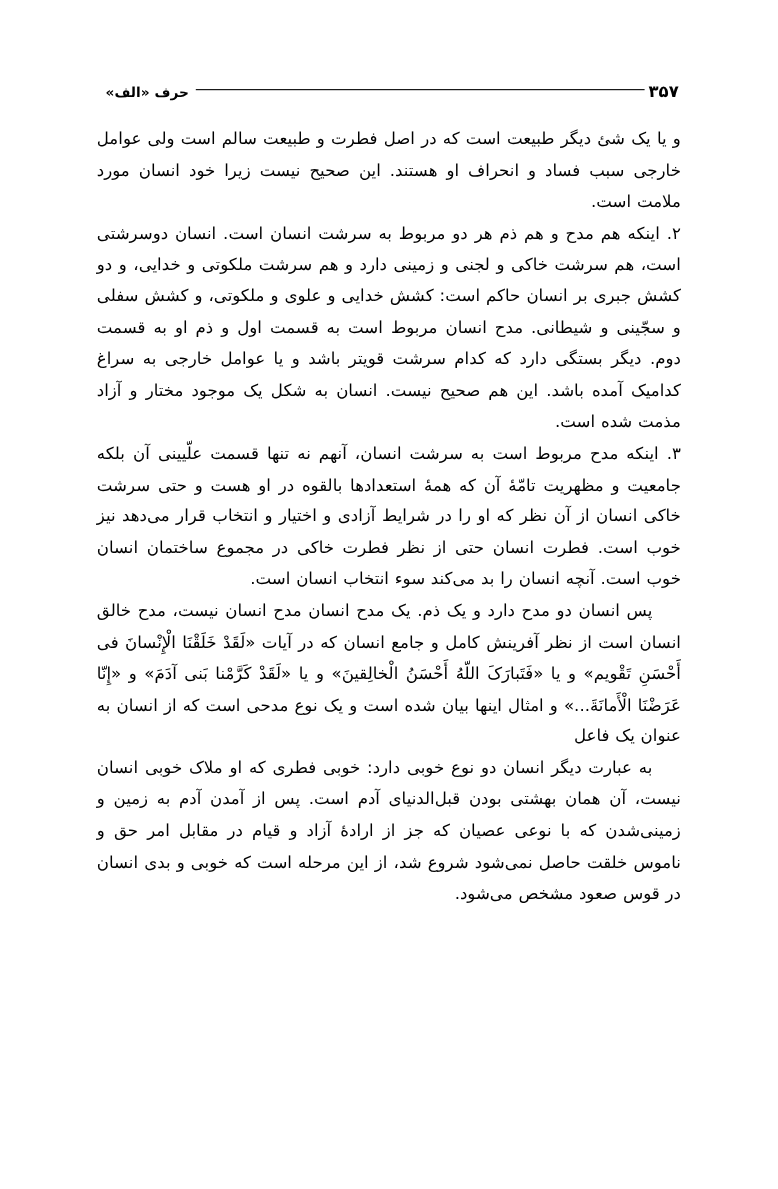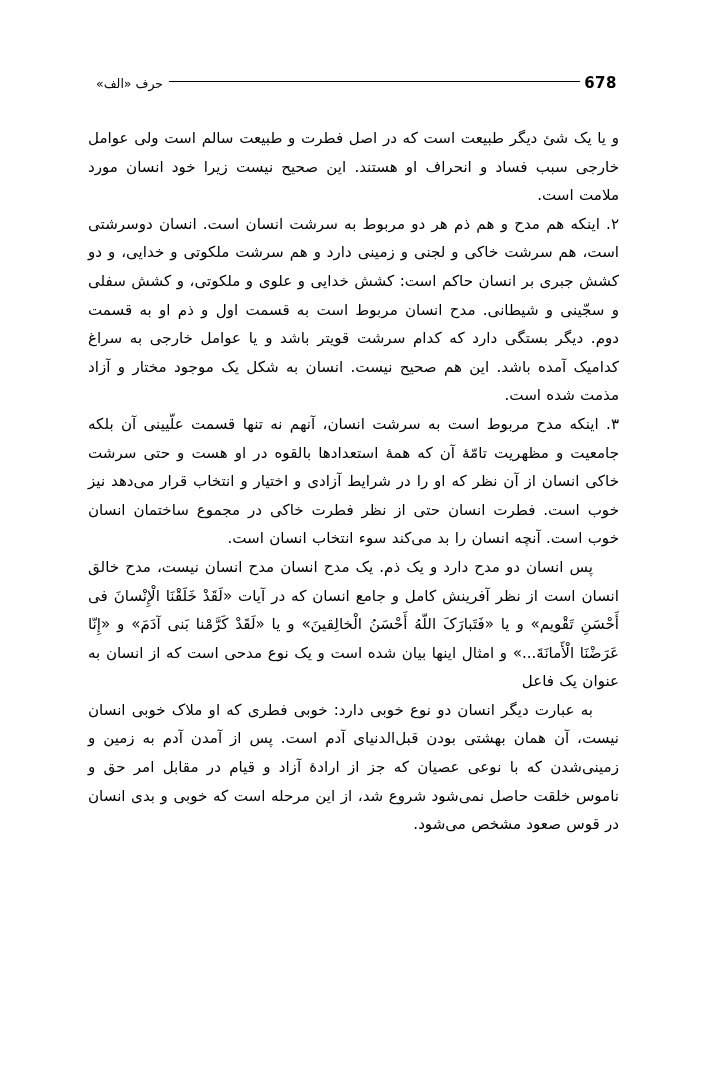--- a/index.html
+++ b/index.html
@@ -22,41 +22,41 @@
     top: 72px;
     left: 88px;
     right: 88px;
     height: 22px;
     display: flex;
     align-items: center;
     direction: rtl;
   }
   .header-title {
     font-size: 12.5px;
-    font-weight: normal;
+    font-weight: bold;
     white-space: nowrap;
     padding-left: 8px;
     letter-spacing: 0px;
   }
   .header-rule {
     flex: 1 1 auto;
     height: 0;
     border-top: 1.2px solid #000;
     margin: 0 4px 3px 6px;
   }
   .header-pageno {
     font-size: 15px;
     font-weight: bold;
     white-space: nowrap;
     padding-right: 2px;
     letter-spacing: 0.5px;
   }
   .body {
     position: absolute;
-    top: 124px;
+    top: 112px;
     left: 88px;
     right: 88px;
     direction: rtl;
     text-align: justify;
     text-justify: inter-word;
   }
   p.para {
     margin: 0;
     font-size: 15.1px;
     line-height: 28.6px;
@@ -67,21 +67,21 @@
   p.indent {
     text-indent: 26px;
   }
 </style>
 </head>
 <body>
 
 <div class="page">
 
   <div class="header">
-    <span class="header-pageno">678</span>
+    <span class="header-pageno">۳۵۷</span>
     <span class="header-rule"></span>
     <span class="header-title">حرف «الف»</span>
   </div>
 
   <div class="body">
     <p class="para">و یا یک شئ دیگر طبیعت است که در اصل فطرت و طبیعت سالم است ولی عوامل خارجی سبب فساد و انحراف او هستند. این صحیح نیست زیرا خود انسان مورد ملامت است.</p>
     <p class="para">۲. اینکه هم مدح و هم ذم هر دو مربوط به سرشت انسان است. انسان دوسرشتی است، هم سرشت خاکی و لجنی و زمینی دارد و هم سرشت ملکوتی و خدایی، و دو کشش جبری بر انسان حاکم است: کشش خدایی و علوی و ملکوتی، و کشش سفلی و سجّینی و شیطانی. مدح انسان مربوط است به قسمت اول و ذم او به قسمت دوم. دیگر بستگی دارد که کدام سرشت قویتر باشد و یا عوامل خارجی به سراغ کدامیک آمده باشد. این هم صحیح نیست. انسان به شکل یک موجود مختار و آزاد مذمت شده است.</p>
     <p class="para">۳. اینکه مدح مربوط است به سرشت انسان، آنهم نه تنها قسمت علّیینی آن بلکه جامعیت و مظهریت تامّهٔ آن که همهٔ استعدادها بالقوه در او هست و حتی سرشت خاکی انسان از آن نظر که او را در شرایط آزادی و اختیار و انتخاب قرار می‌دهد نیز خوب است. فطرت انسان حتی از نظر فطرت خاکی در مجموع ساختمان انسان خوب است. آنچه انسان را بد می‌کند سوء انتخاب انسان است.</p>
     <p class="para indent">پس انسان دو مدح دارد و یک ذم. یک مدح انسان مدح انسان نیست، مدح خالق انسان است از نظر آفرینش کامل و جامع انسان که در آیات «لَقَدْ خَلَقْنَا الْإِنْسانَ فی أَحْسَنِ تَقْویم» و یا «فَتَبارَکَ اللّهُ أَحْسَنُ الْخالِقینَ» و یا «لَقَدْ کَرَّمْنا بَنی آدَمَ» و «إِنّا عَرَضْنَا الْأَمانَةَ...» و امثال اینها بیان شده است و یک نوع مدحی است که از انسان به عنوان یک فاعل</p>
     <p class="para indent">به عبارت دیگر انسان دو نوع خوبی دارد: خوبی فطری که او ملاک خوبی انسان نیست، آن همان بهشتی بودن قبل‌الدنیای آدم است. پس از آمدن آدم به زمین و زمینی‌شدن که با نوعی عصیان که جز از ارادهٔ آزاد و قیام در مقابل امر حق و ناموس خلقت حاصل نمی‌شود شروع شد، از این مرحله است که خوبی و بدی انسان در قوس صعود مشخص می‌شود.</p>

